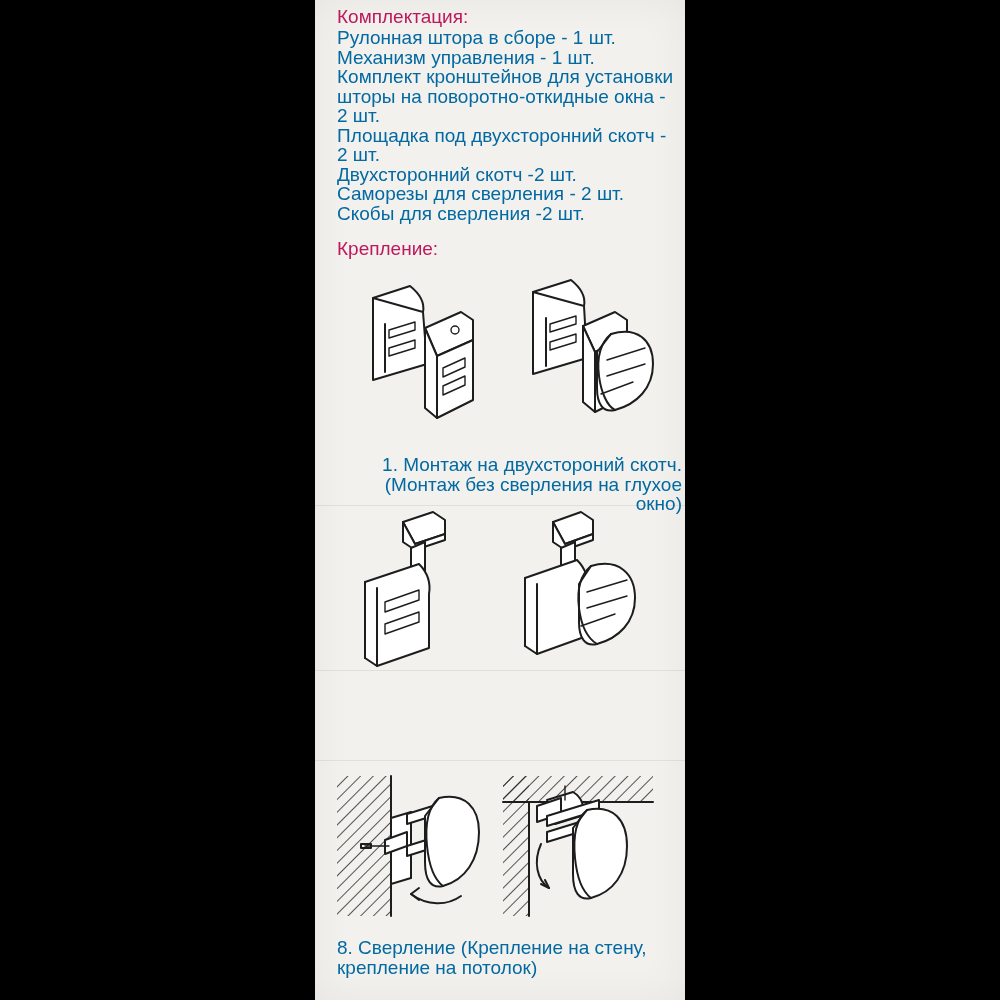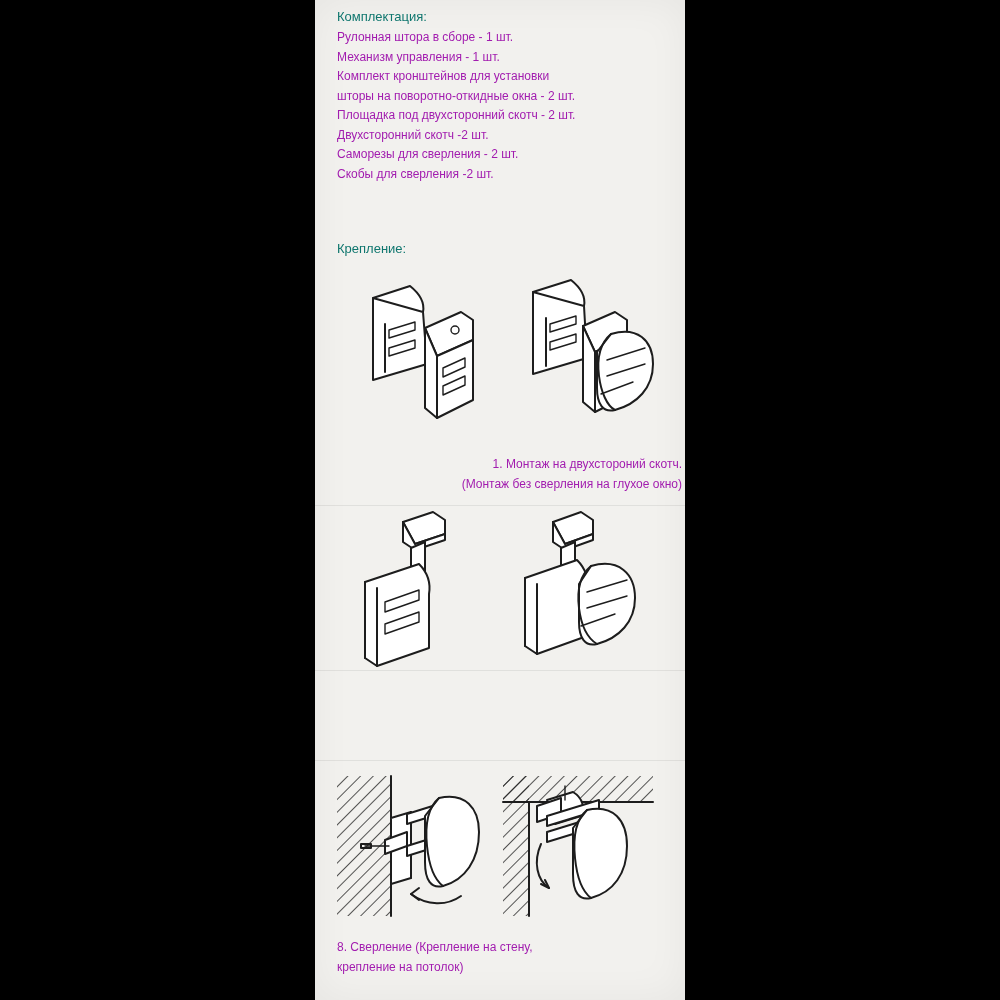--- a/index.html
+++ b/index.html
@@ -9,22 +9,22 @@
     position:absolute;left:315px;top:0;width:370px;height:1000px;
     background:#f2f1ee;
     box-shadow:inset 0 0 40px rgba(0,0,0,0.05);
   }
   
   .fold{position:absolute;left:0;width:100%;height:1px;background:rgba(0,0,0,0.07);}
   .fold.f1{top:505px;}
   .fold.f2{top:670px;}
   .fold.f3{top:760px;}
 
-  .txt{color:#a21caf;font-size:12px;line-height:19.5px;white-space:pre-line;}
-  .heading{font-size:13px;line-height:22px;color:#0f766e;}
+  .txt{color:#0369a1;font-size:19px;line-height:19.5px;white-space:pre-line;}
+  .heading{font-size:19px;line-height:22px;color:#be185d;}
 
   .block-komplekt{position:absolute;left:22px;top:6px;width:340px;}
   .block-kreplenie{position:absolute;left:22px;top:238px;width:340px;}
 
   .cap{position:absolute;left:22px;width:345px;}
   .cap1{top:455px;text-align:right;}
   .cap2{top:703px;}
   .cap3{top:938px;}
 
   .figs{position:absolute;left:0;width:370px;}

